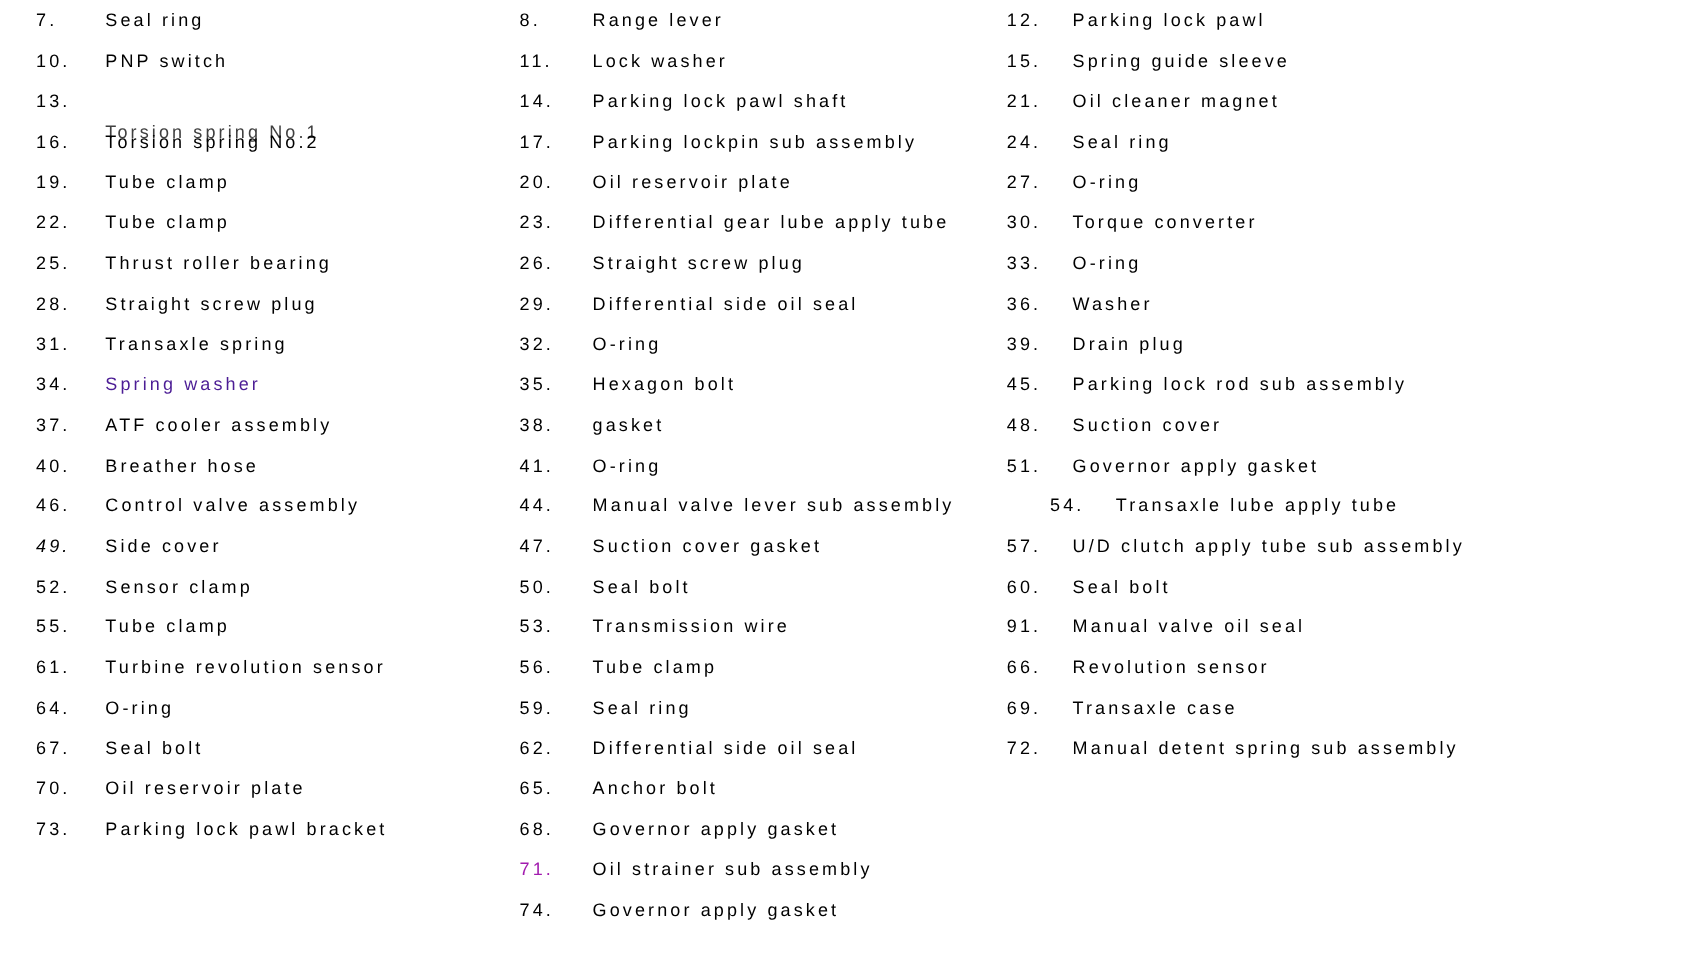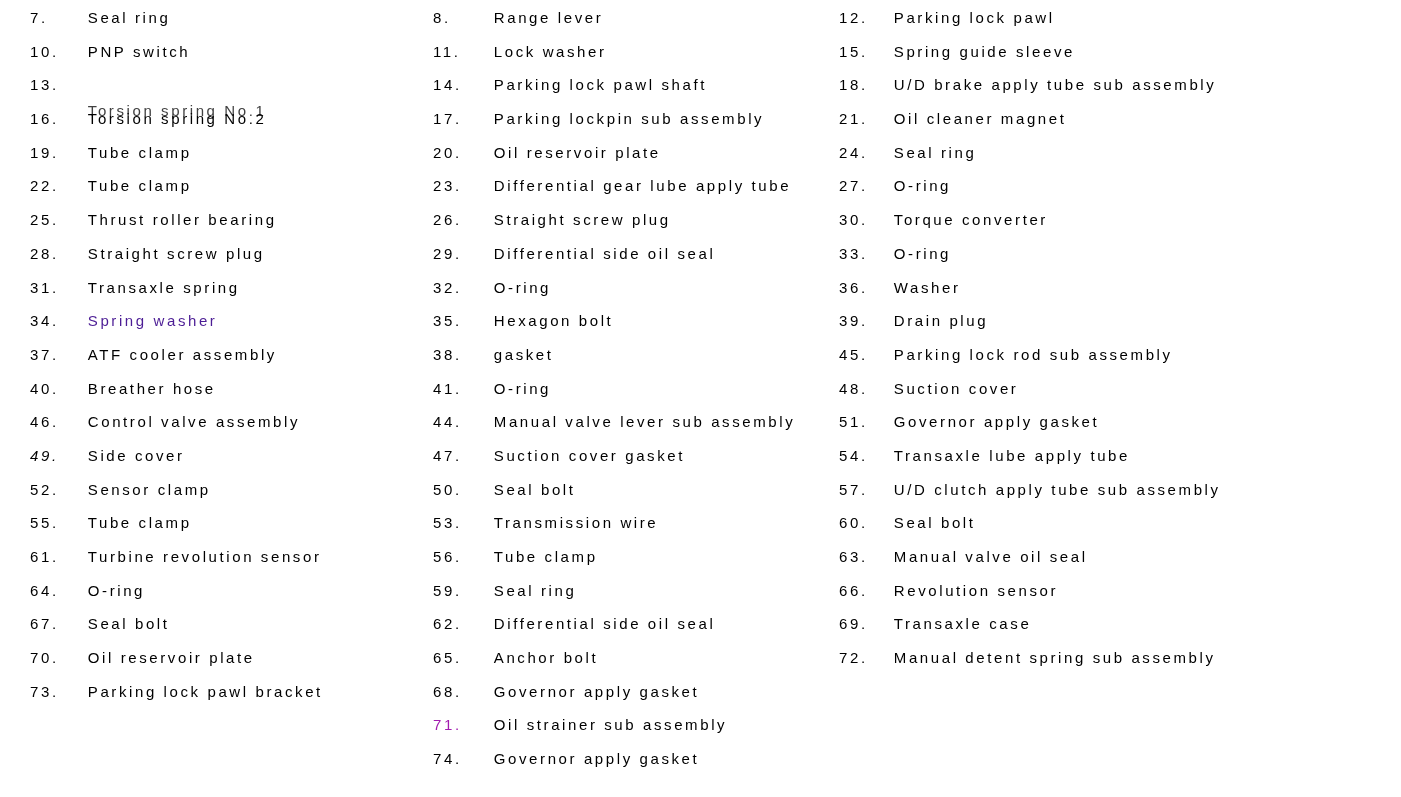--- a/index.html
+++ b/index.html
@@ -238,24 +238,20 @@
       <div class="part-column">
         <div class="part-row">
     <span class="part-num" style="color: rgb(0, 0, 0);">12.</span>
     <span class="part-label" style="color: rgb(0, 0, 0);">Parking lock pawl</span>
   </div>
         <div class="part-row">
     <span class="part-num" style="color: rgb(0, 0, 0);">15.</span>
     <span class="part-label" style="color: rgb(0, 0, 0);">Spring guide sleeve</span>
   </div>
         <div class="part-row">
-    <span class="part-num" style="color: rgb(0, 0, 0);">18.</span>
-    <span class="part-label" style="color: rgb(0, 0, 0);">U/D brake apply tube sub assembly</span>
-  </div>
-        <div class="part-row">
     <span class="part-num" style="color: rgb(0, 0, 0);">21.</span>
     <span class="part-label" style="color: rgb(0, 0, 0);">Oil cleaner magnet</span>
   </div>
         <div class="part-row">
     <span class="part-num" style="color: rgb(0, 0, 0);">24.</span>
     <span class="part-label" style="color: rgb(0, 0, 0);">Seal ring</span>
   </div>
         <div class="part-row">
     <span class="part-num" style="color: rgb(0, 0, 0);">27.</span>
     <span class="part-label" style="color: rgb(0, 0, 0);">O-ring</span>
@@ -282,33 +278,33 @@
   </div>
         <div class="part-row">
     <span class="part-num" style="color: rgb(0, 0, 0);">48.</span>
     <span class="part-label" style="color: rgb(0, 0, 0);">Suction cover</span>
   </div>
         <div class="part-row">
     <span class="part-num" style="color: rgb(0, 0, 0);">51.</span>
     <span class="part-label" style="color: rgb(0, 0, 0);">Governor apply gasket</span>
   </div>
         <div class="part-row">
-    <span class="part-num" style="color: rgb(0, 0, 0);">54.</span>
+    <span class="part-num" style="color: rgb(0, 0, 0); margin-left: 36px;">54.</span>
     <span class="part-label" style="color: rgb(0, 0, 0);">Transaxle lube apply tube</span>
   </div>
         <div class="part-row">
     <span class="part-num" style="color: rgb(0, 0, 0);">57.</span>
     <span class="part-label" style="color: rgb(0, 0, 0);">U/D clutch apply tube sub assembly</span>
   </div>
         <div class="part-row">
     <span class="part-num" style="color: rgb(0, 0, 0);">60.</span>
     <span class="part-label" style="color: rgb(0, 0, 0);">Seal bolt</span>
   </div>
         <div class="part-row">
-    <span class="part-num" style="color: rgb(0, 0, 0);">63.</span>
+    <span class="part-num" style="color: rgb(0, 0, 0);">91.</span>
     <span class="part-label" style="color: rgb(0, 0, 0);">Manual valve oil seal</span>
   </div>
         <div class="part-row">
     <span class="part-num" style="color: rgb(0, 0, 0);">66.</span>
     <span class="part-label" style="color: rgb(0, 0, 0);">Revolution sensor</span>
   </div>
         <div class="part-row">
     <span class="part-num" style="color: rgb(0, 0, 0);">69.</span>
     <span class="part-label" style="color: rgb(0, 0, 0);">Transaxle case</span>
   </div>

